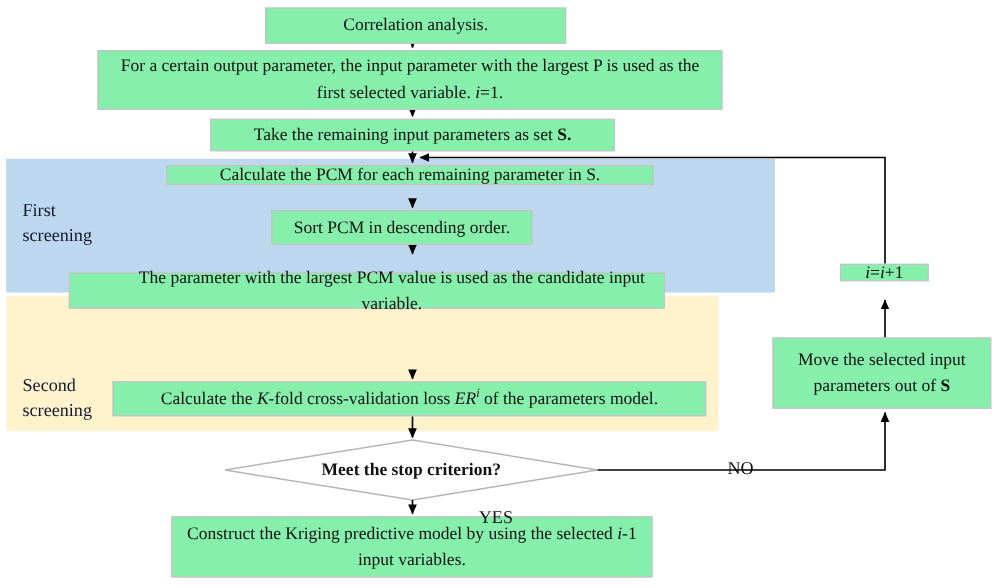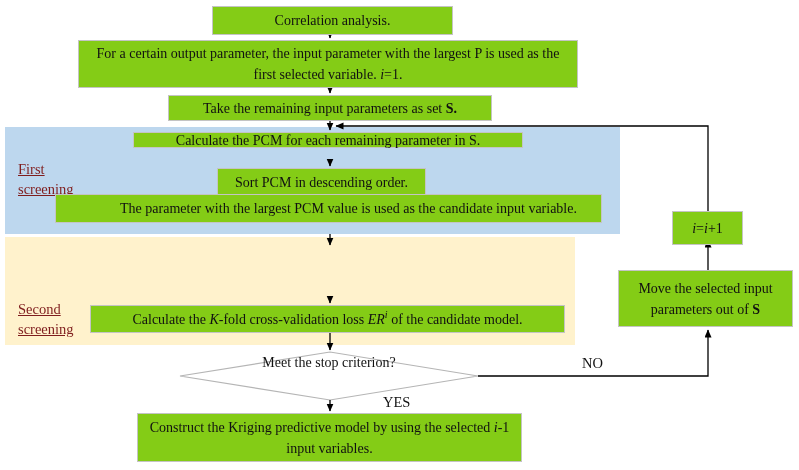--- a/index.html
+++ b/index.html
@@ -9,44 +9,44 @@
     background:#ffffff;
     font-family:"Liberation Serif", serif;
     color:#111111;
     overflow:hidden;
   }
   .region{position:absolute;z-index:1;}
   .region-label{
     position:absolute;z-index:3;
     font-size:14.5px;line-height:1.35;
     white-space:pre-line;
-    color:#7f1d1d;
-    text-decoration:underline;
+    color:#0f172a;
   }
   .arrows{position:absolute;left:0;top:0;z-index:2;}
   .node{
     position:absolute;z-index:3;
-    background:#84cc16;
+    background:#86efac;
     border:1px solid #c4c4c4;
     display:flex;align-items:center;justify-content:center;
     box-sizing:border-box;
   }
   .node-text{
     font-size:14px;line-height:1.5;text-align:center;
     padding:0 8px;
   }
   .diamond-text{
     position:absolute;z-index:3;
-    display:flex;align-items:flex-start;justify-content:center;
+    display:flex;align-items:center;justify-content:center;
     font-size:14px;text-align:center;
-    background:transparent;border:none;
+    background:transparent;border:none;font-weight:bold;
   }
   .branch-label{
     position:absolute;z-index:3;
     font-size:14.5px;
+    margin-top:12px;
   }
   .seg-italic{font-style:italic;}
   .seg-bold{font-weight:700;}
   .seg-sup-italic{font-style:italic;font-size:0.72em;vertical-align:super;line-height:0;}
 </style>
 </head>
 <body>
 
 <div class="canvas">
 
@@ -92,38 +92,38 @@
   </div>
 
   <div class="node" style="left:133px;top:132px;width:390px;height:16px;">
     <div class="node-text"><span>Calculate the PCM for each remaining parameter in S.</span></div>
   </div>
 
   <div class="node" style="left:217px;top:168px;width:209px;height:28px;">
     <div class="node-text"><span>Sort PCM in descending order.</span></div>
   </div>
 
-  <div class="node" style="left:55px;top:194px;width:547px;height:29px;padding-left:40px;">
+  <div class="node" style="left:55px;top:218px;width:477px;height:29px;padding-left:40px;">
     <div class="node-text"><span>The parameter with the largest PCM value is used as the candidate input variable.</span></div>
   </div>
 
 
   <div class="node" style="left:90px;top:305px;width:475px;height:28px;">
-    <div class="node-text"><span>Calculate the </span><span class="seg-italic">K</span><span>-fold cross-validation loss </span><span class="seg-italic">ER</span><span class="seg-sup-italic">i</span><span> of the candidate model.</span></div>
+    <div class="node-text"><span>Calculate the </span><span class="seg-italic">K</span><span>-fold cross-validation loss </span><span class="seg-italic">ER</span><span class="seg-sup-italic">i</span><span> of the parameters model.</span></div>
   </div>
 
   <div class="diamond-text" style="left:180px;top:352px;width:298px;height:48px;">
     <div class="node-text"><span>Meet the stop criterion?</span></div>
   </div>
 
   <div class="node" style="left:137px;top:413px;width:385px;height:49px;">
     <div class="node-text"><span>Construct the Kriging predictive model by using the selected </span><span class="seg-italic">i</span><span>-1 input variables.</span></div>
   </div>
 
-  <div class="node" style="left:672px;top:211px;width:71px;height:34px;">
+  <div class="node" style="left:672px;top:211px;width:71px;height:14px;">
     <div class="node-text"><span class="seg-italic">i</span><span>=</span><span class="seg-italic">i</span><span>+1</span></div>
   </div>
 
   <div class="node" style="left:618px;top:270px;width:175px;height:57px;">
     <div class="node-text"><span>Move the selected input parameters out of </span><span class="seg-bold">S</span></div>
   </div>
 
   <div class="branch-label" style="left:383px;top:394px;">YES</div>
   <div class="branch-label" style="left:582px;top:355px;">NO</div>
 

